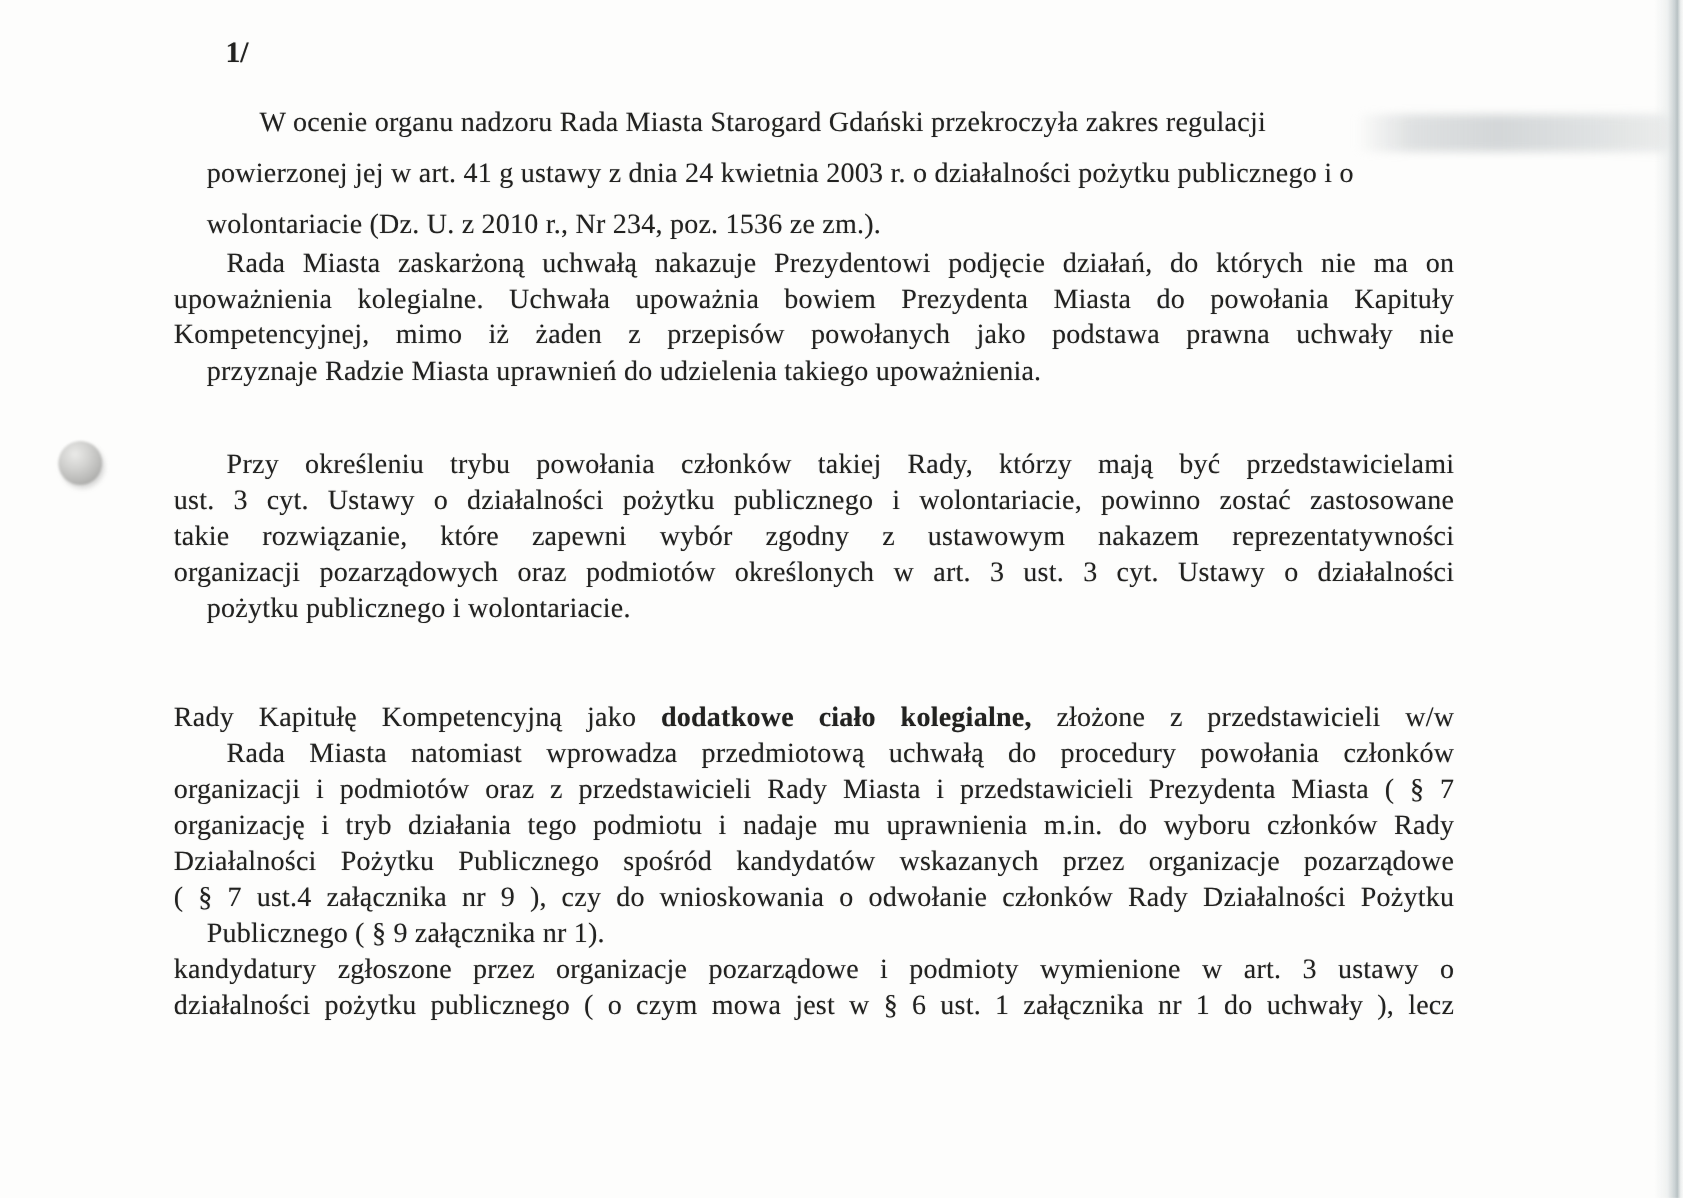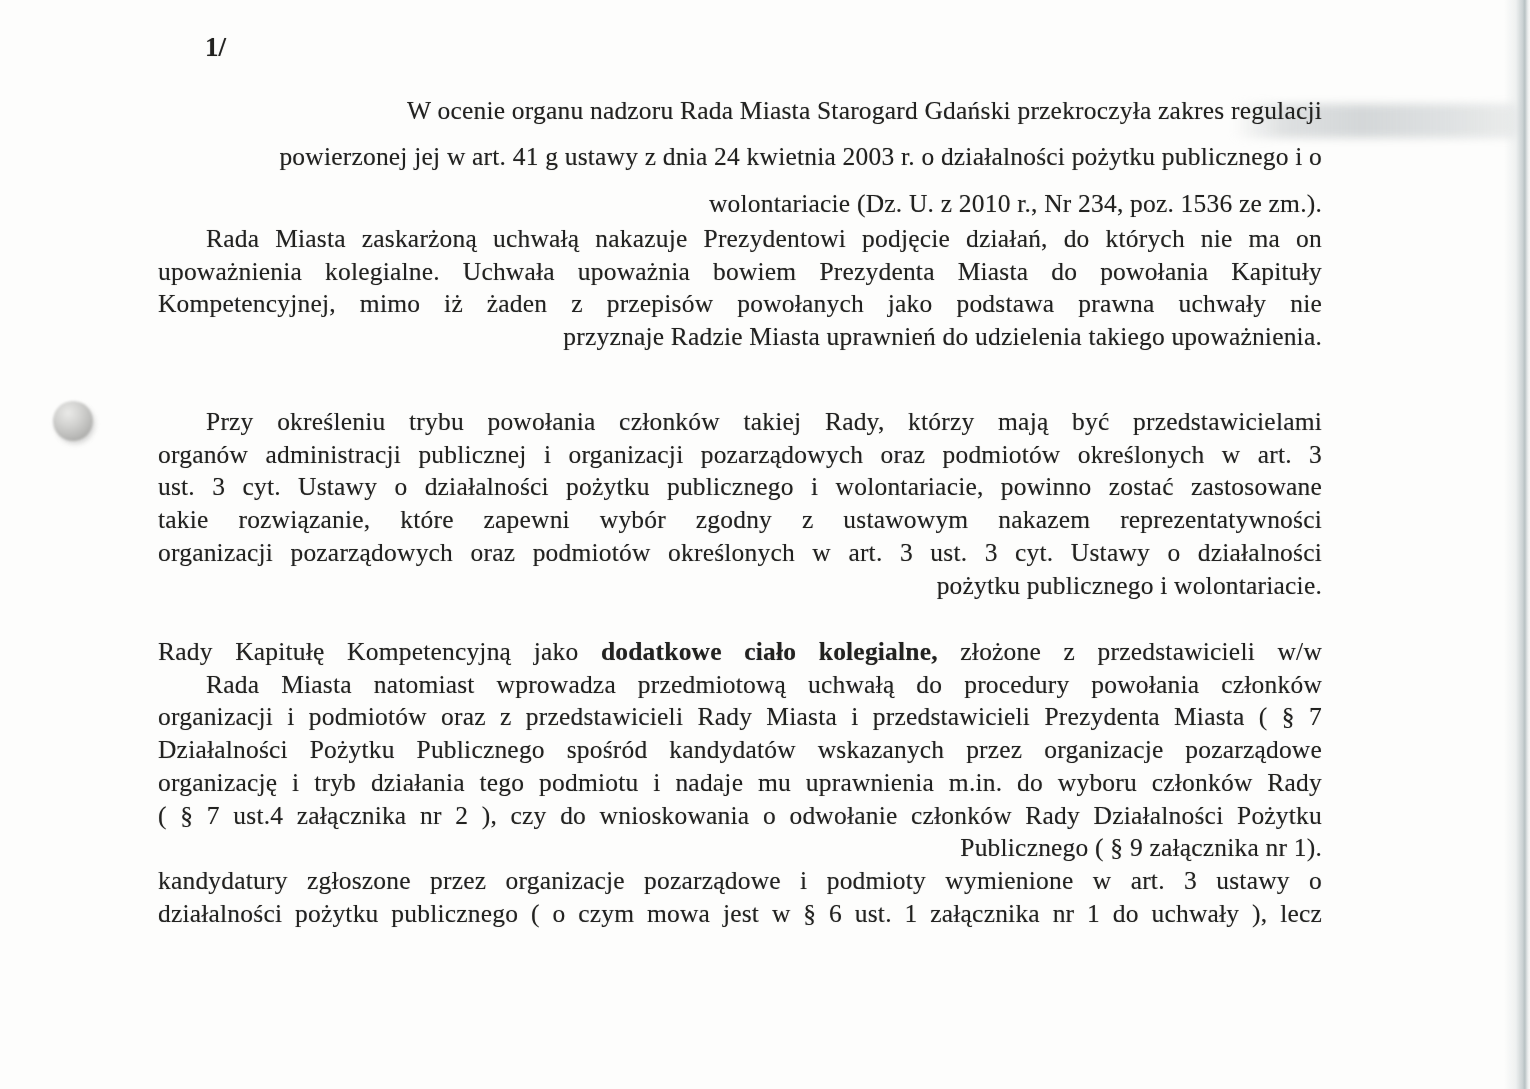--- a/index.html
+++ b/index.html
@@ -19,21 +19,21 @@
     left: 158px;
     width: 1164px;
     font-size: 25.5px;
     text-shadow: 0 0 1px rgba(45,45,45,0.38);
     letter-spacing: 0.2px;
   }
   .line { display: block; }
   
   .jl { text-align: justify; text-align-last: justify; white-space: normal; }
   
-  .ll { text-align: right; }
+  .ll { text-align: left; margin-left: 30px; }
   .indent { text-indent: 48px; }
   #p1 { top: 88px;  line-height: 46.3px; }
   #p2 { top: 223px; line-height: 32.7px; }
   #p3 { top: 406px; line-height: 32.7px; }
   #p45 { top: 636px; line-height: 32.7px; }
   #page-label {
     position: absolute;
     left: 205px; top: 32px;
     font-size: 27px;
     font-weight: bold;
@@ -92,32 +92,31 @@
 
   <div id="p2" class="textblock">
     <span class="line jl indent">Rada Miasta zaskarżoną uchwałą nakazuje Prezydentowi podjęcie działań, do których nie ma on</span>
     <span class="line jl">upoważnienia kolegialne. Uchwała upoważnia bowiem Prezydenta Miasta do powołania Kapituły</span>
     <span class="line jl">Kompetencyjnej, mimo iż żaden z przepisów powołanych jako podstawa prawna uchwały nie</span>
     <span class="line ll">przyznaje Radzie Miasta uprawnień do udzielenia takiego upoważnienia.</span>
   </div>
 
   <div id="p3" class="textblock">
     <span class="line jl indent">Przy określeniu trybu powołania członków takiej Rady, którzy mają być przedstawicielami</span>
-    <span class="line jl">organów administracji publicznej i organizacji pozarządowych oraz podmiotów określonych w art. 3</span>
     <span class="line jl">ust. 3 cyt. Ustawy o działalności pożytku publicznego i wolontariacie, powinno zostać zastosowane</span>
     <span class="line jl">takie rozwiązanie, które zapewni wybór zgodny z ustawowym nakazem reprezentatywności</span>
     <span class="line jl">organizacji pozarządowych oraz podmiotów określonych w art. 3 ust. 3 cyt. Ustawy o działalności</span>
     <span class="line ll">pożytku publicznego i wolontariacie.</span>
   </div>
 
   <div id="p45" class="textblock">
     <span class="line jl"><span>Rady Kapitułę Kompetencyjną jako </span><b>dodatkowe ciało kolegialne,</b><span> złożone z przedstawicieli w/w</span></span>
     <span class="line jl indent">Rada Miasta natomiast wprowadza przedmiotową uchwałą do procedury powołania członków</span>
     <span class="line jl">organizacji i podmiotów oraz z przedstawicieli Rady Miasta i przedstawicieli Prezydenta Miasta ( § 7</span>
+    <span class="line jl">organizację i tryb działania tego podmiotu i nadaje mu uprawnienia m.in. do wyboru członków Rady</span>
     <span class="line jl">Działalności Pożytku Publicznego spośród kandydatów wskazanych przez organizacje pozarządowe</span>
-    <span class="line jl">organizację i tryb działania tego podmiotu i nadaje mu uprawnienia m.in. do wyboru członków Rady</span>
-    <span class="line jl">( § 7 ust.4 załącznika nr 2 ), czy do wnioskowania o odwołanie członków Rady Działalności Pożytku</span>
+    <span class="line jl">( § 7 ust.4 załącznika nr 9 ), czy do wnioskowania o odwołanie członków Rady Działalności Pożytku</span>
     <span class="line ll">Publicznego ( § 9 załącznika nr 1).</span>
     <span class="line jl">kandydatury zgłoszone przez organizacje pozarządowe i podmioty wymienione w art. 3 ustawy o</span>
     <span class="line jl">działalności pożytku publicznego ( o czym mowa jest w § 6 ust. 1 załącznika nr 1 do uchwały ), lecz</span>
   </div>
 
 </div>
 
 </body></html>

